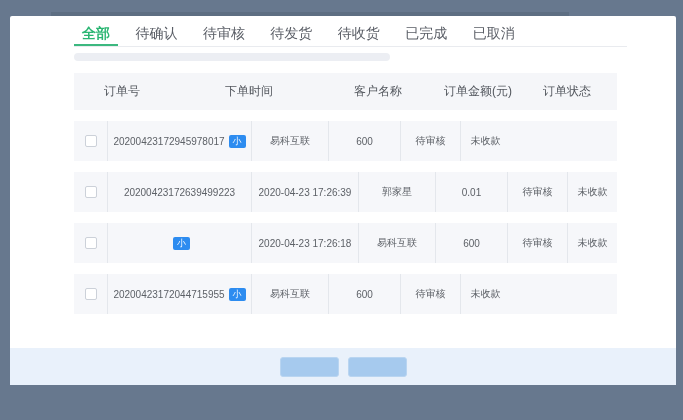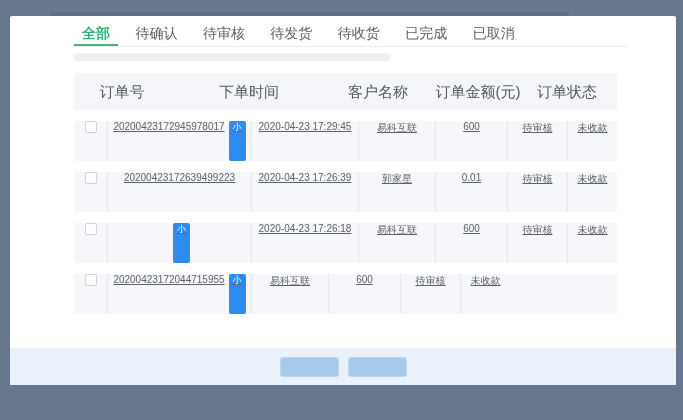--- a/index.html
+++ b/index.html
@@ -9,24 +9,24 @@
   .card{position:absolute;left:10px;top:16px;width:666px;height:369px;background:#ffffff;border-radius:2px;}
   
   .tabs{position:absolute;left:64px;top:4px;width:553px;height:26px;border-bottom:1px solid #e9ebef;white-space:nowrap;}
   .tab{display:inline-block;padding:0 8px;margin-right:5px;height:26px;line-height:26px;font-size:14px;color:#5a5e66;cursor:pointer;box-sizing:border-box;}
   .tab.active{color:#2bb673;border-bottom:2px solid #3cb87f;font-weight:bold;}
   
   .hbar{position:absolute;left:64px;top:37px;width:316px;height:8px;border-radius:4px;background:#eceef3;}
   
   .table{position:absolute;left:64px;top:57px;width:543px;}
   .thead{position:relative;height:37px;background:#f5f6f9;}
-  .th{position:absolute;top:0;line-height:37px;font-size:15px;color:#53575e;transform:translateX(-50%);white-space:nowrap;}
+  .th{position:absolute;top:0;line-height:37px;font-size:12px;color:#53575e;transform:translateX(-50%);white-space:nowrap;}
   .th1{left:48px}.th2{left:175px}.th3{left:304px}.th4{left:404px}.th5{left:493px}
   .trow{display:flex;align-items:stretch;height:40px;margin-top:11px;background:#f6f7fa;}
-  .td{display:flex;justify-content:center;font-size:10px;color:#5d6167;box-sizing:border-box;white-space:nowrap;overflow:hidden;text-decoration:underline;}
+  .td{display:flex;align-items:center;justify-content:center;font-size:10px;color:#5d6167;box-sizing:border-box;white-space:nowrap;overflow:hidden;}
   .td + .td{border-left:1px solid #e4e7ec;}
   .c0{width:33px}.c1{width:144px}.c2{width:107px}.c3{width:77px}.c4{width:72px}.c5{width:60px}.c6{width:50px}
   .row-check{appearance:none;-webkit-appearance:none;width:12px;height:12px;border:1px solid #ccd1d9;border-radius:2px;background:#fff;margin:0;cursor:pointer;}
   .badge{display:inline-block;margin-left:4px;padding:1px 4px;background:#2d8cf0;color:#fff;font-size:9px;line-height:11px;border-radius:2px;}
   
   .footer{position:absolute;left:0;right:0;bottom:0;height:37px;background:#e9f1fb;display:flex;align-items:center;justify-content:center;gap:9px;}
   .fbtn{width:57px;height:18px;background:#a6caee;border:1px solid #b9d5f1;border-radius:3px;cursor:pointer;}
 </style>
 </head>
 <body>
@@ -57,21 +57,20 @@
       </div>
 
       <div class="trow">
         <div class="td c0">
             <input type="checkbox" class="row-check" style="">
           </div>
         <div class="td c1">
           <span>20200423172945978017</span>
           <span class="badge">小</span>
         </div>
-        <div class="td c2">2020-04-23 17:29:45</div>
         <div class="td c3">易科互联</div>
         <div class="td c4">600</div>
         <div class="td c5">待审核</div>
         <div class="td c6">未收款</div>
       </div>
 
       <div class="trow">
         <div class="td c0">
             <input type="checkbox" class="row-check" style="">
           </div>

